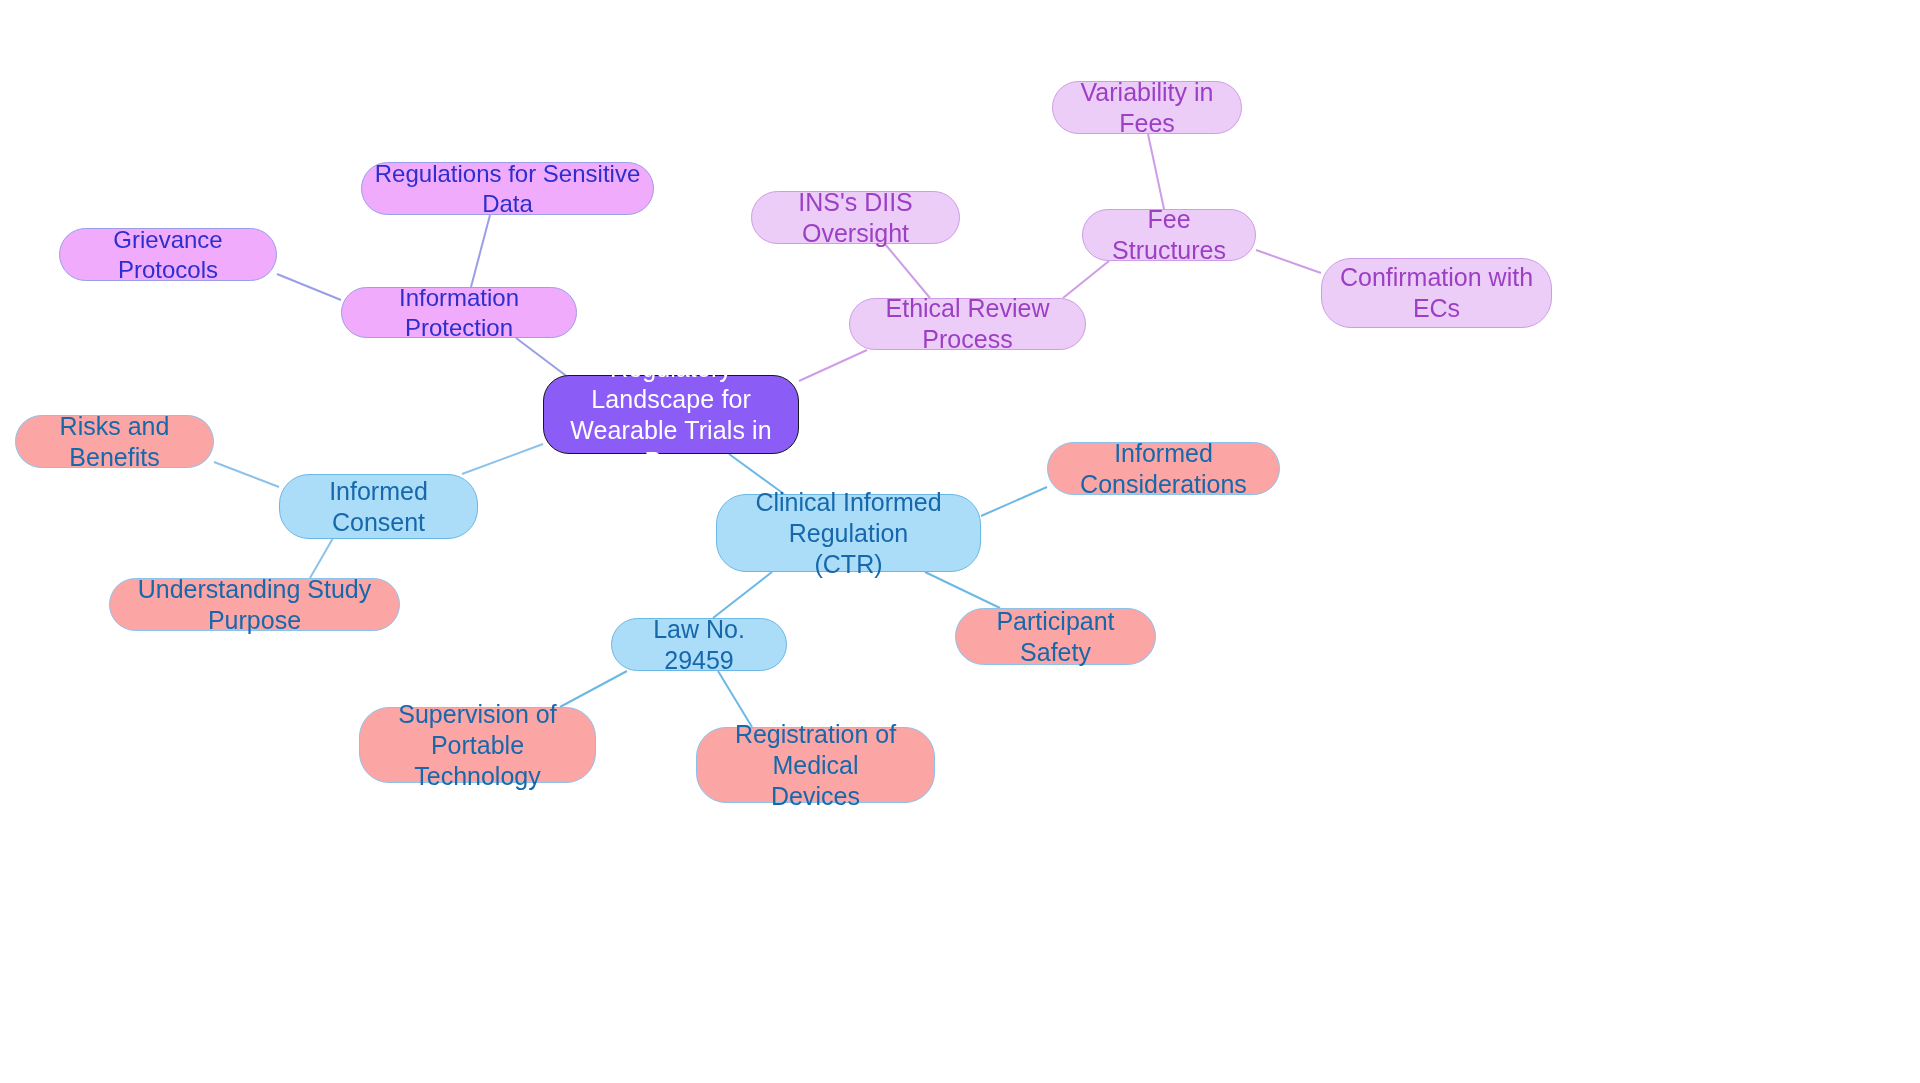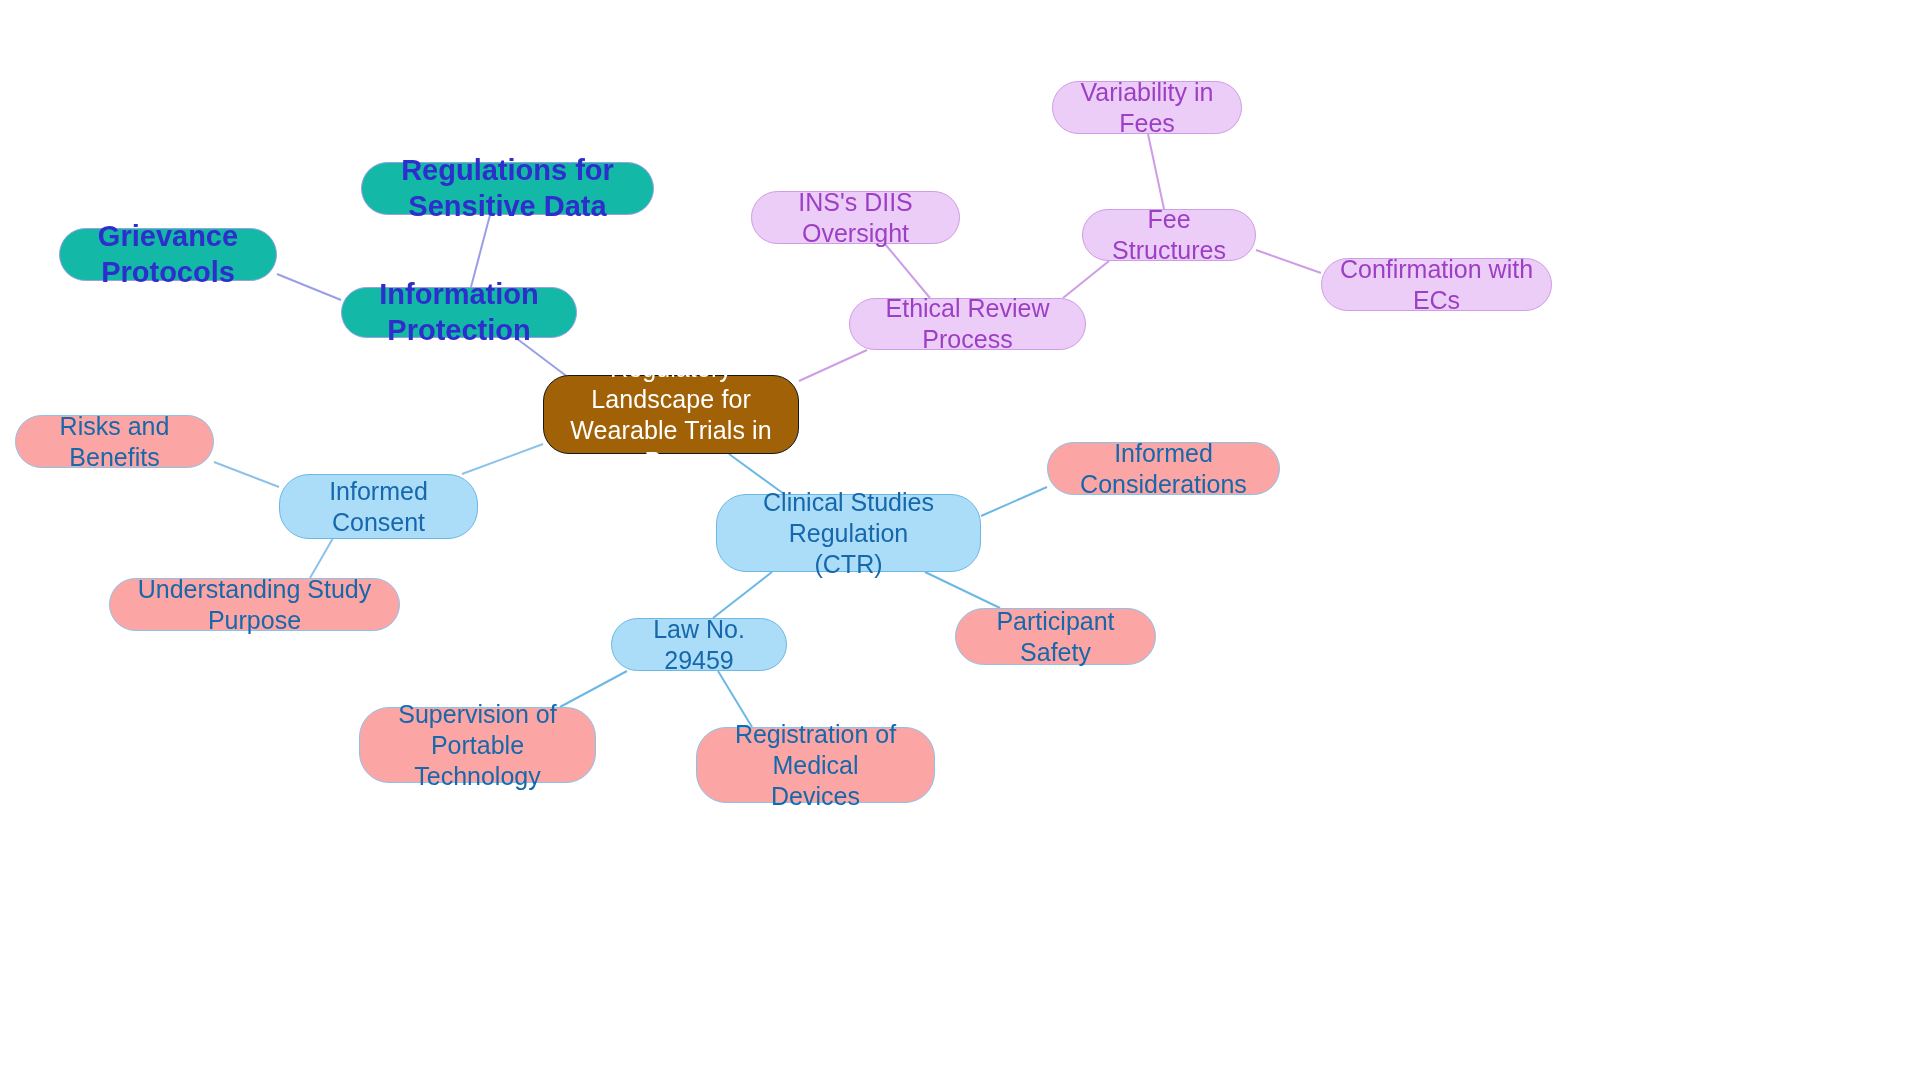--- a/index.html
+++ b/index.html
@@ -32,34 +32,33 @@
     align-items: center;
     justify-content: center;
     text-align: center;
     border-style: solid;
     border-width: 1.5px;
     line-height: 1.24;
     white-space: pre-line;
     padding: 4px 10px;
   }
   .node-root {
-    background: #a16207;
+    background: #8b5cf6;
     border-color: #14181d;
     color: #ffffff;
     border-radius: 26px;
     font-size: 25px;
     letter-spacing: 0.1px;
   }
   .node-periwinkle {
-    background: #14b8a6;
+    background: #f0abfc;
     border-color: #9a9ee8;
     color: #2d2ecc;
     border-radius: 30px;
-    font-size: 29px;
-    font-weight: bold;
+    font-size: 24px;
   }
   .node-purple {
     background: #eccdf7;
     border-color: #cf9ce6;
     color: #9c3fc4;
     border-radius: 30px;
     font-size: 25px;
   }
   .node-blue-branch {
     background: #abdcf8;
@@ -102,25 +101,25 @@
   <div id="node-layer">
       <div class="node node-root" style="left: 543px; top: 375px; width: 256px; height: 79px;">Regulatory Landscape for
 Wearable Trials in Peru</div>
       <div class="node node-periwinkle" style="left: 341px; top: 287px; width: 236px; height: 51px;">Information Protection</div>
       <div class="node node-periwinkle" style="left: 361px; top: 162px; width: 293px; height: 53px;">Regulations for Sensitive Data</div>
       <div class="node node-periwinkle" style="left: 59px; top: 228px; width: 218px; height: 53px;">Grievance Protocols</div>
       <div class="node node-purple" style="left: 849px; top: 298px; width: 237px; height: 52px;">Ethical Review Process</div>
       <div class="node node-purple" style="left: 751px; top: 191px; width: 209px; height: 53px;">INS's DIIS Oversight</div>
       <div class="node node-purple" style="left: 1082px; top: 209px; width: 174px; height: 52px;">Fee Structures</div>
       <div class="node node-purple" style="left: 1052px; top: 81px; width: 190px; height: 53px;">Variability in Fees</div>
-      <div class="node node-purple" style="left: 1321px; top: 258px; width: 231px; height: 53px;">Confirmation with ECs</div>
+      <div class="node node-purple" style="left: 1321px; top: 258px; width: 231px; height: 70px;">Confirmation with ECs</div>
       <div class="node node-blue-branch" style="left: 279px; top: 474px; width: 199px; height: 65px;">Informed Consent</div>
       <div class="node node-blue-leaf" style="left: 15px; top: 415px; width: 199px; height: 53px;">Risks and Benefits</div>
       <div class="node node-blue-leaf" style="left: 109px; top: 578px; width: 291px; height: 53px;">Understanding Study Purpose</div>
-      <div class="node node-blue-branch" style="left: 716px; top: 494px; width: 265px; height: 78px;">Clinical Studies Regulation
+      <div class="node node-blue-branch" style="left: 716px; top: 494px; width: 265px; height: 78px;">Clinical Informed Regulation
 (CTR)</div>
       <div class="node node-blue-leaf" style="left: 1047px; top: 442px; width: 233px; height: 53px;">Informed Considerations</div>
       <div class="node node-blue-leaf" style="left: 955px; top: 608px; width: 201px; height: 57px;">Participant Safety</div>
       <div class="node node-blue-branch" style="left: 611px; top: 618px; width: 176px; height: 53px;">Law No. 29459</div>
       <div class="node node-blue-leaf" style="left: 359px; top: 707px; width: 237px; height: 76px;">Supervision of Portable
 Technology</div>
       <div class="node node-blue-leaf" style="left: 696px; top: 727px; width: 239px; height: 76px;">Registration of Medical
 Devices</div>
     </div>
 </div>

